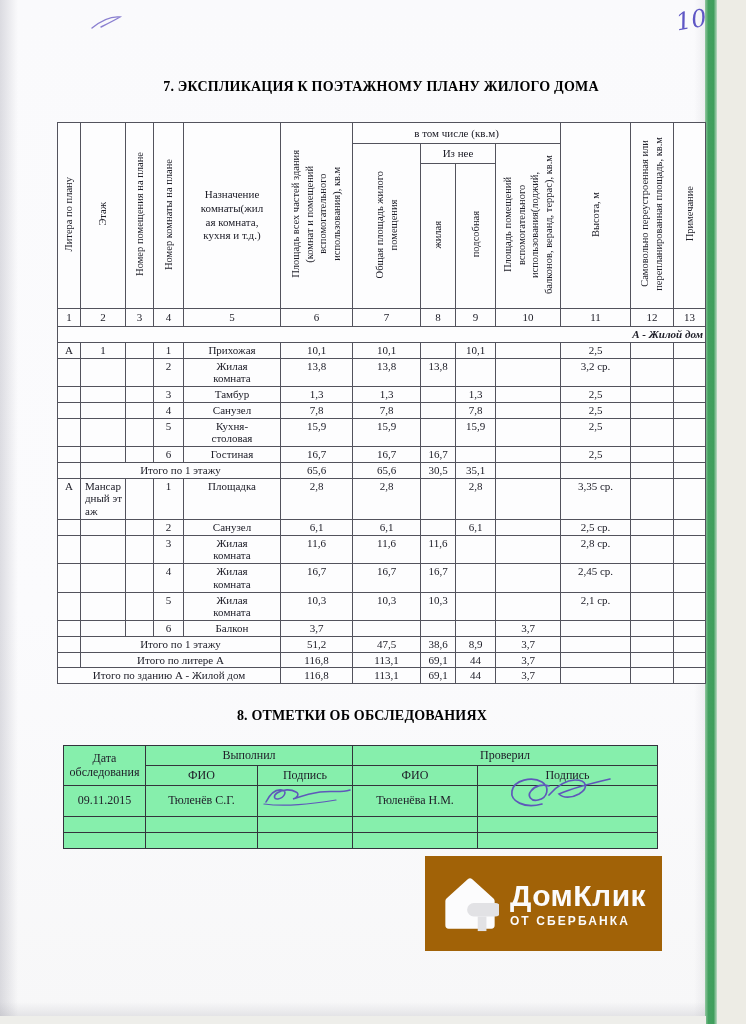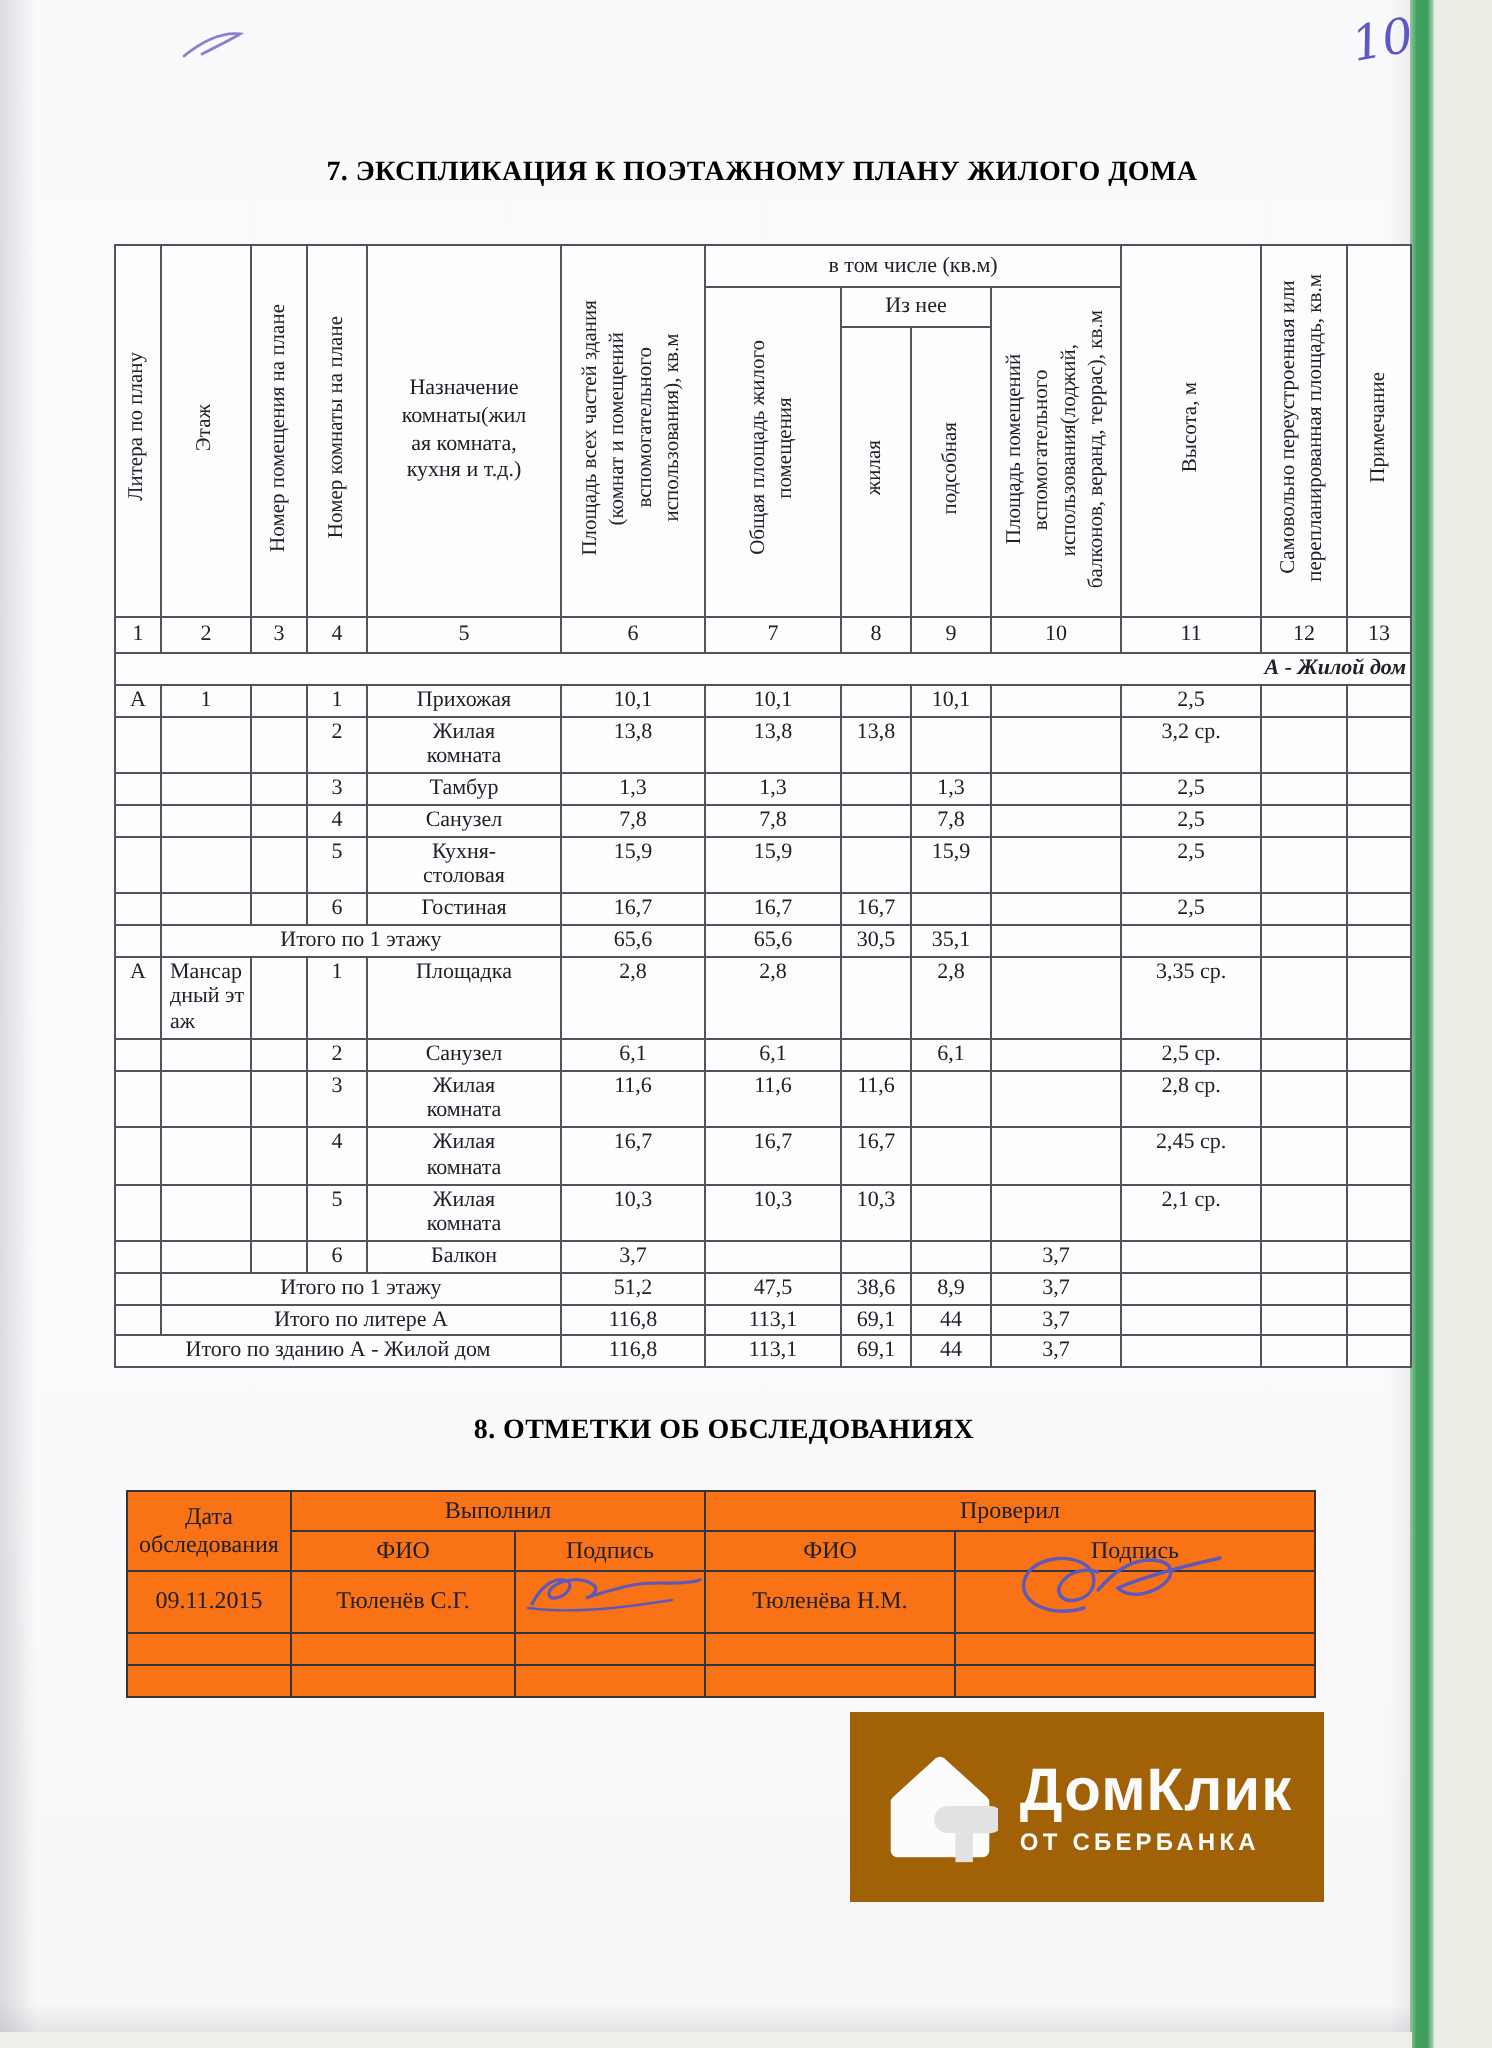--- a/index.html
+++ b/index.html
@@ -73,21 +73,21 @@
   .vt-b { max-height:160px; }
   .vt-c { max-height:138px; }
   .hh div { font-size:11px; white-space:pre-line; line-height:1.25; }
   .colnum-row td { height:18px; font-size:11px; vertical-align:middle; padding:0; }
   .section-row td { text-align:right; font-weight:bold; font-style:italic; padding-left:3px; }
   .mansarda-row td:nth-child(2) { word-break:break-all; text-align:left; padding-left:4px; }
 
   
   .survey-table {
     position:absolute; left:63px; top:745px; width:594px;
-    border-collapse:collapse; table-layout:fixed; background:#f97316;
+    border-collapse:collapse; table-layout:fixed; background:#86efac;
   }
   .survey-table td {
     border:1.4px solid #33333c; font-size:12px; line-height:1.15;
     text-align:center; vertical-align:middle; padding:1px 3px; white-space:pre-line;
   }
   tr.sh1 td, tr.sh2 td { height:20px; }
   tr.sdata td { height:25px; }
   tr.sempty td { height:16px; }
   .name-cell { text-align:left; padding-left:9px; }
   .sig-cell { position:relative; overflow:visible; }

